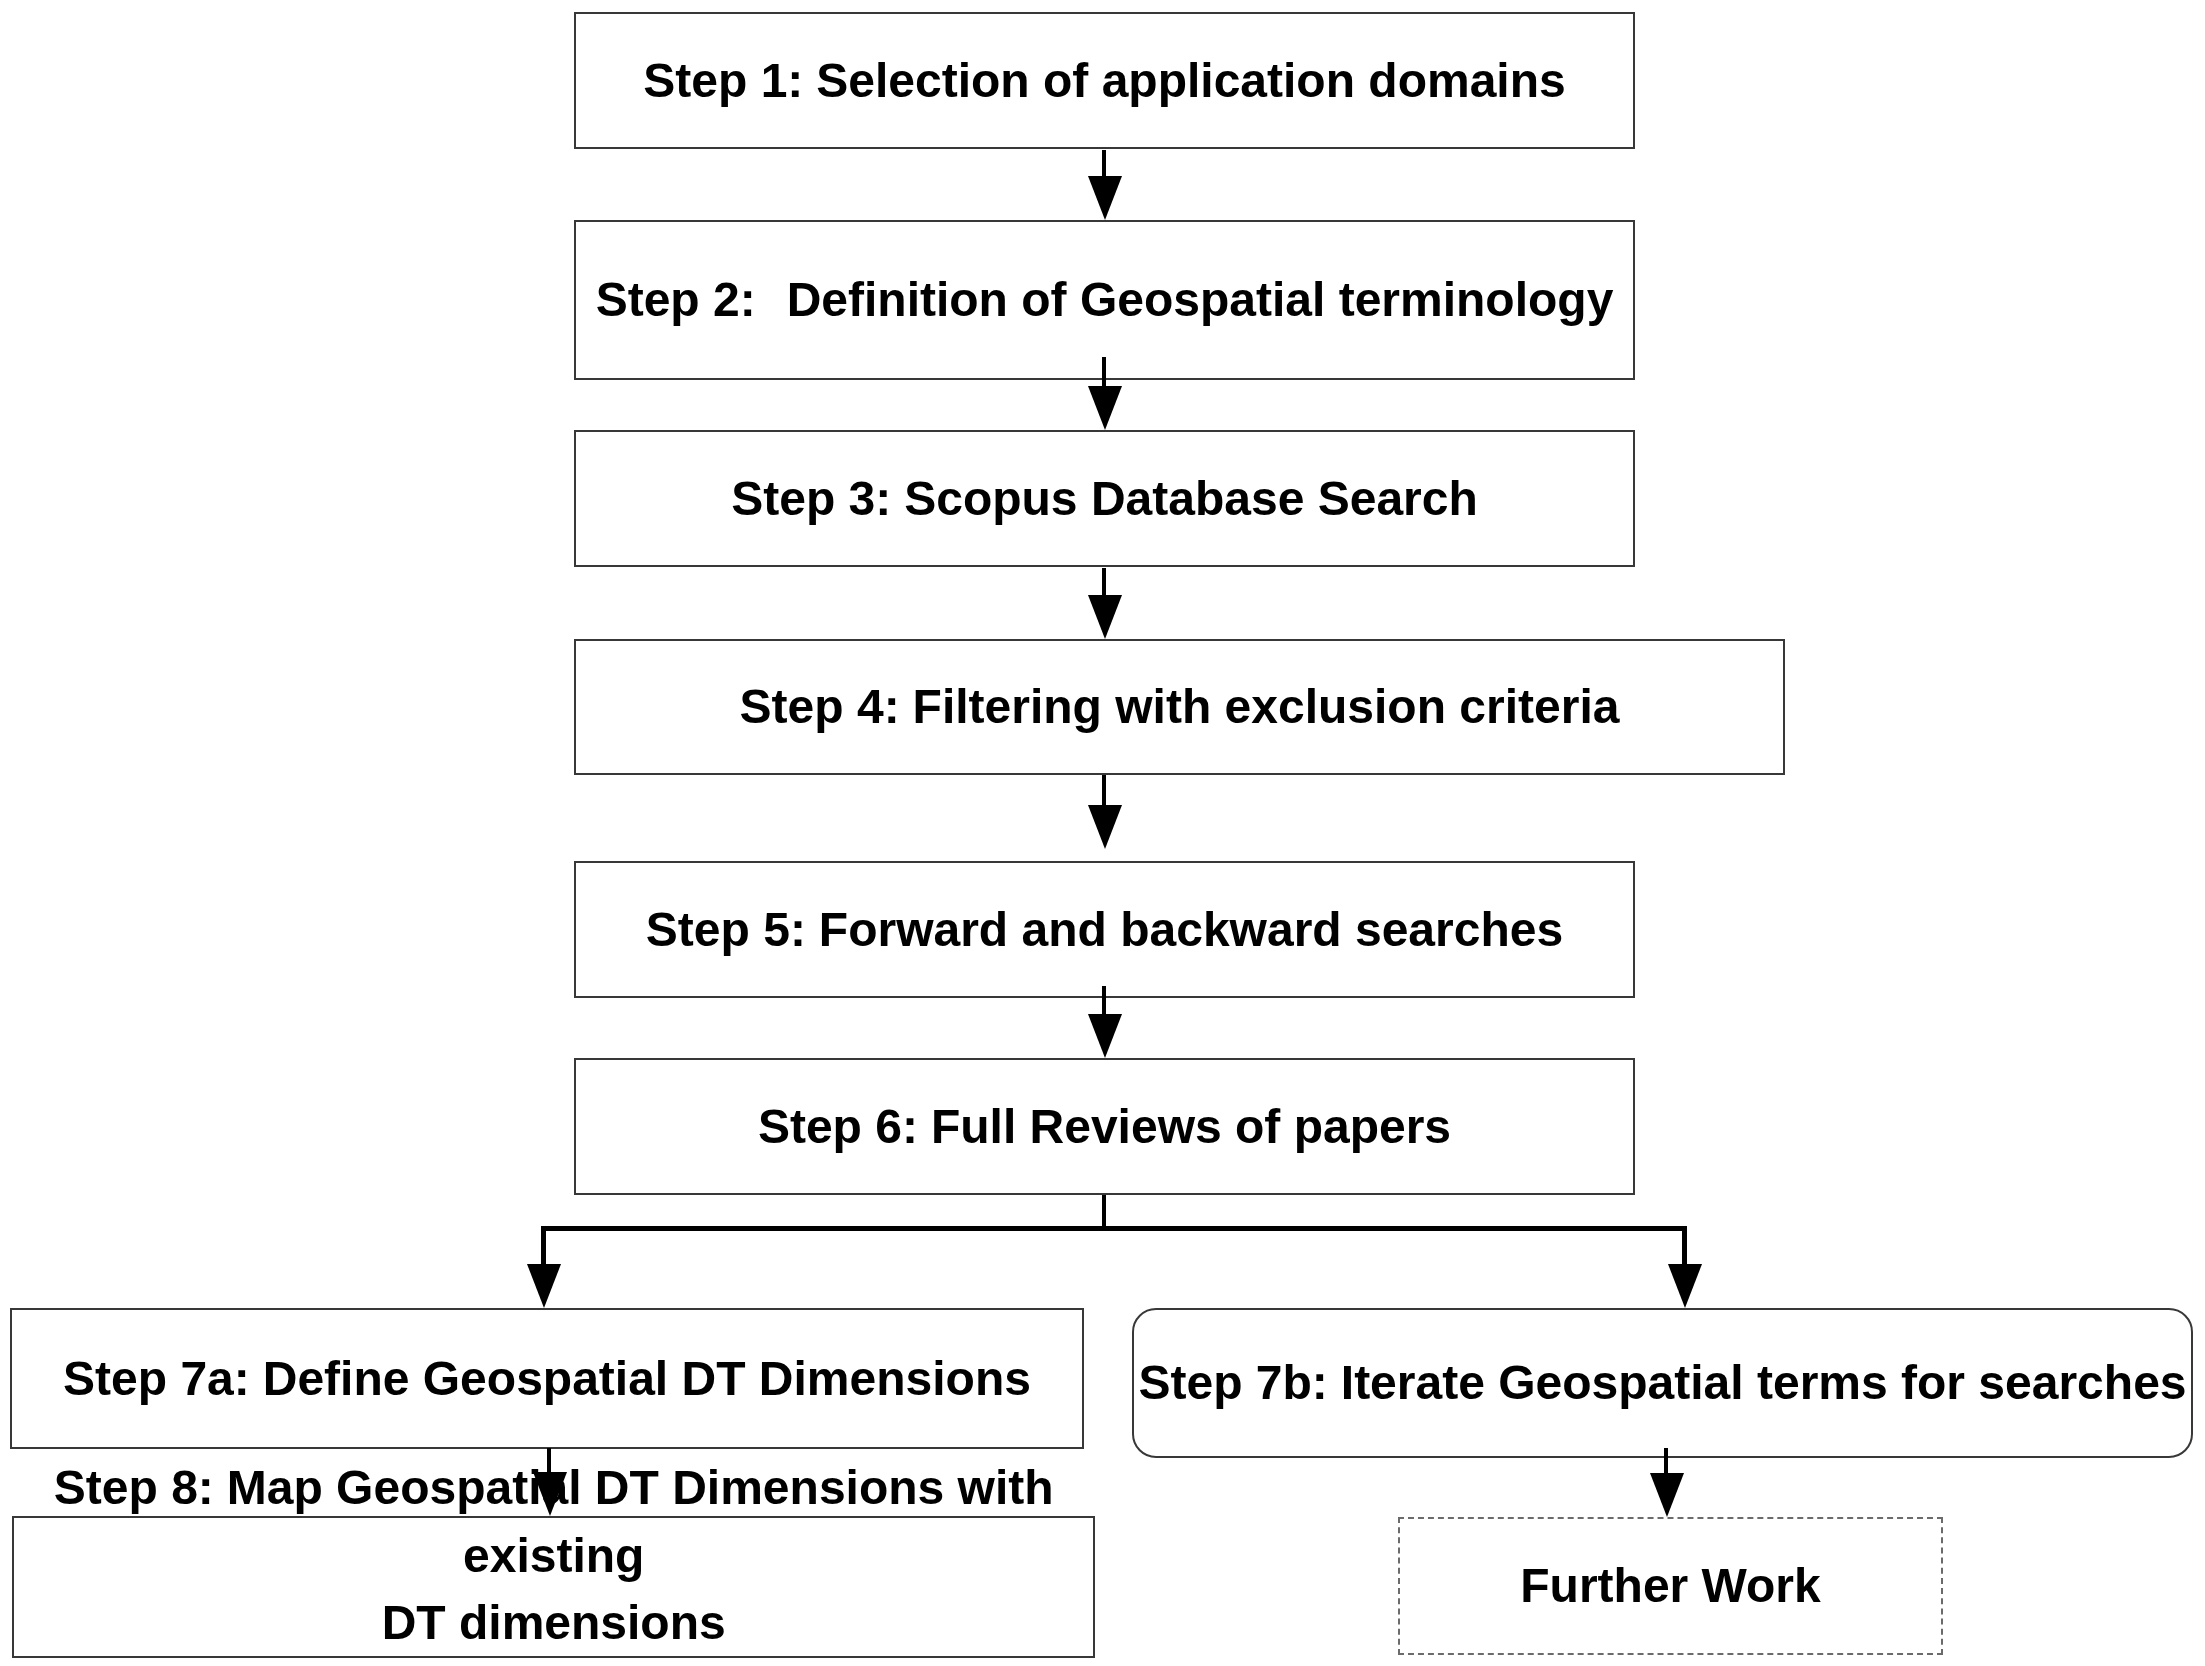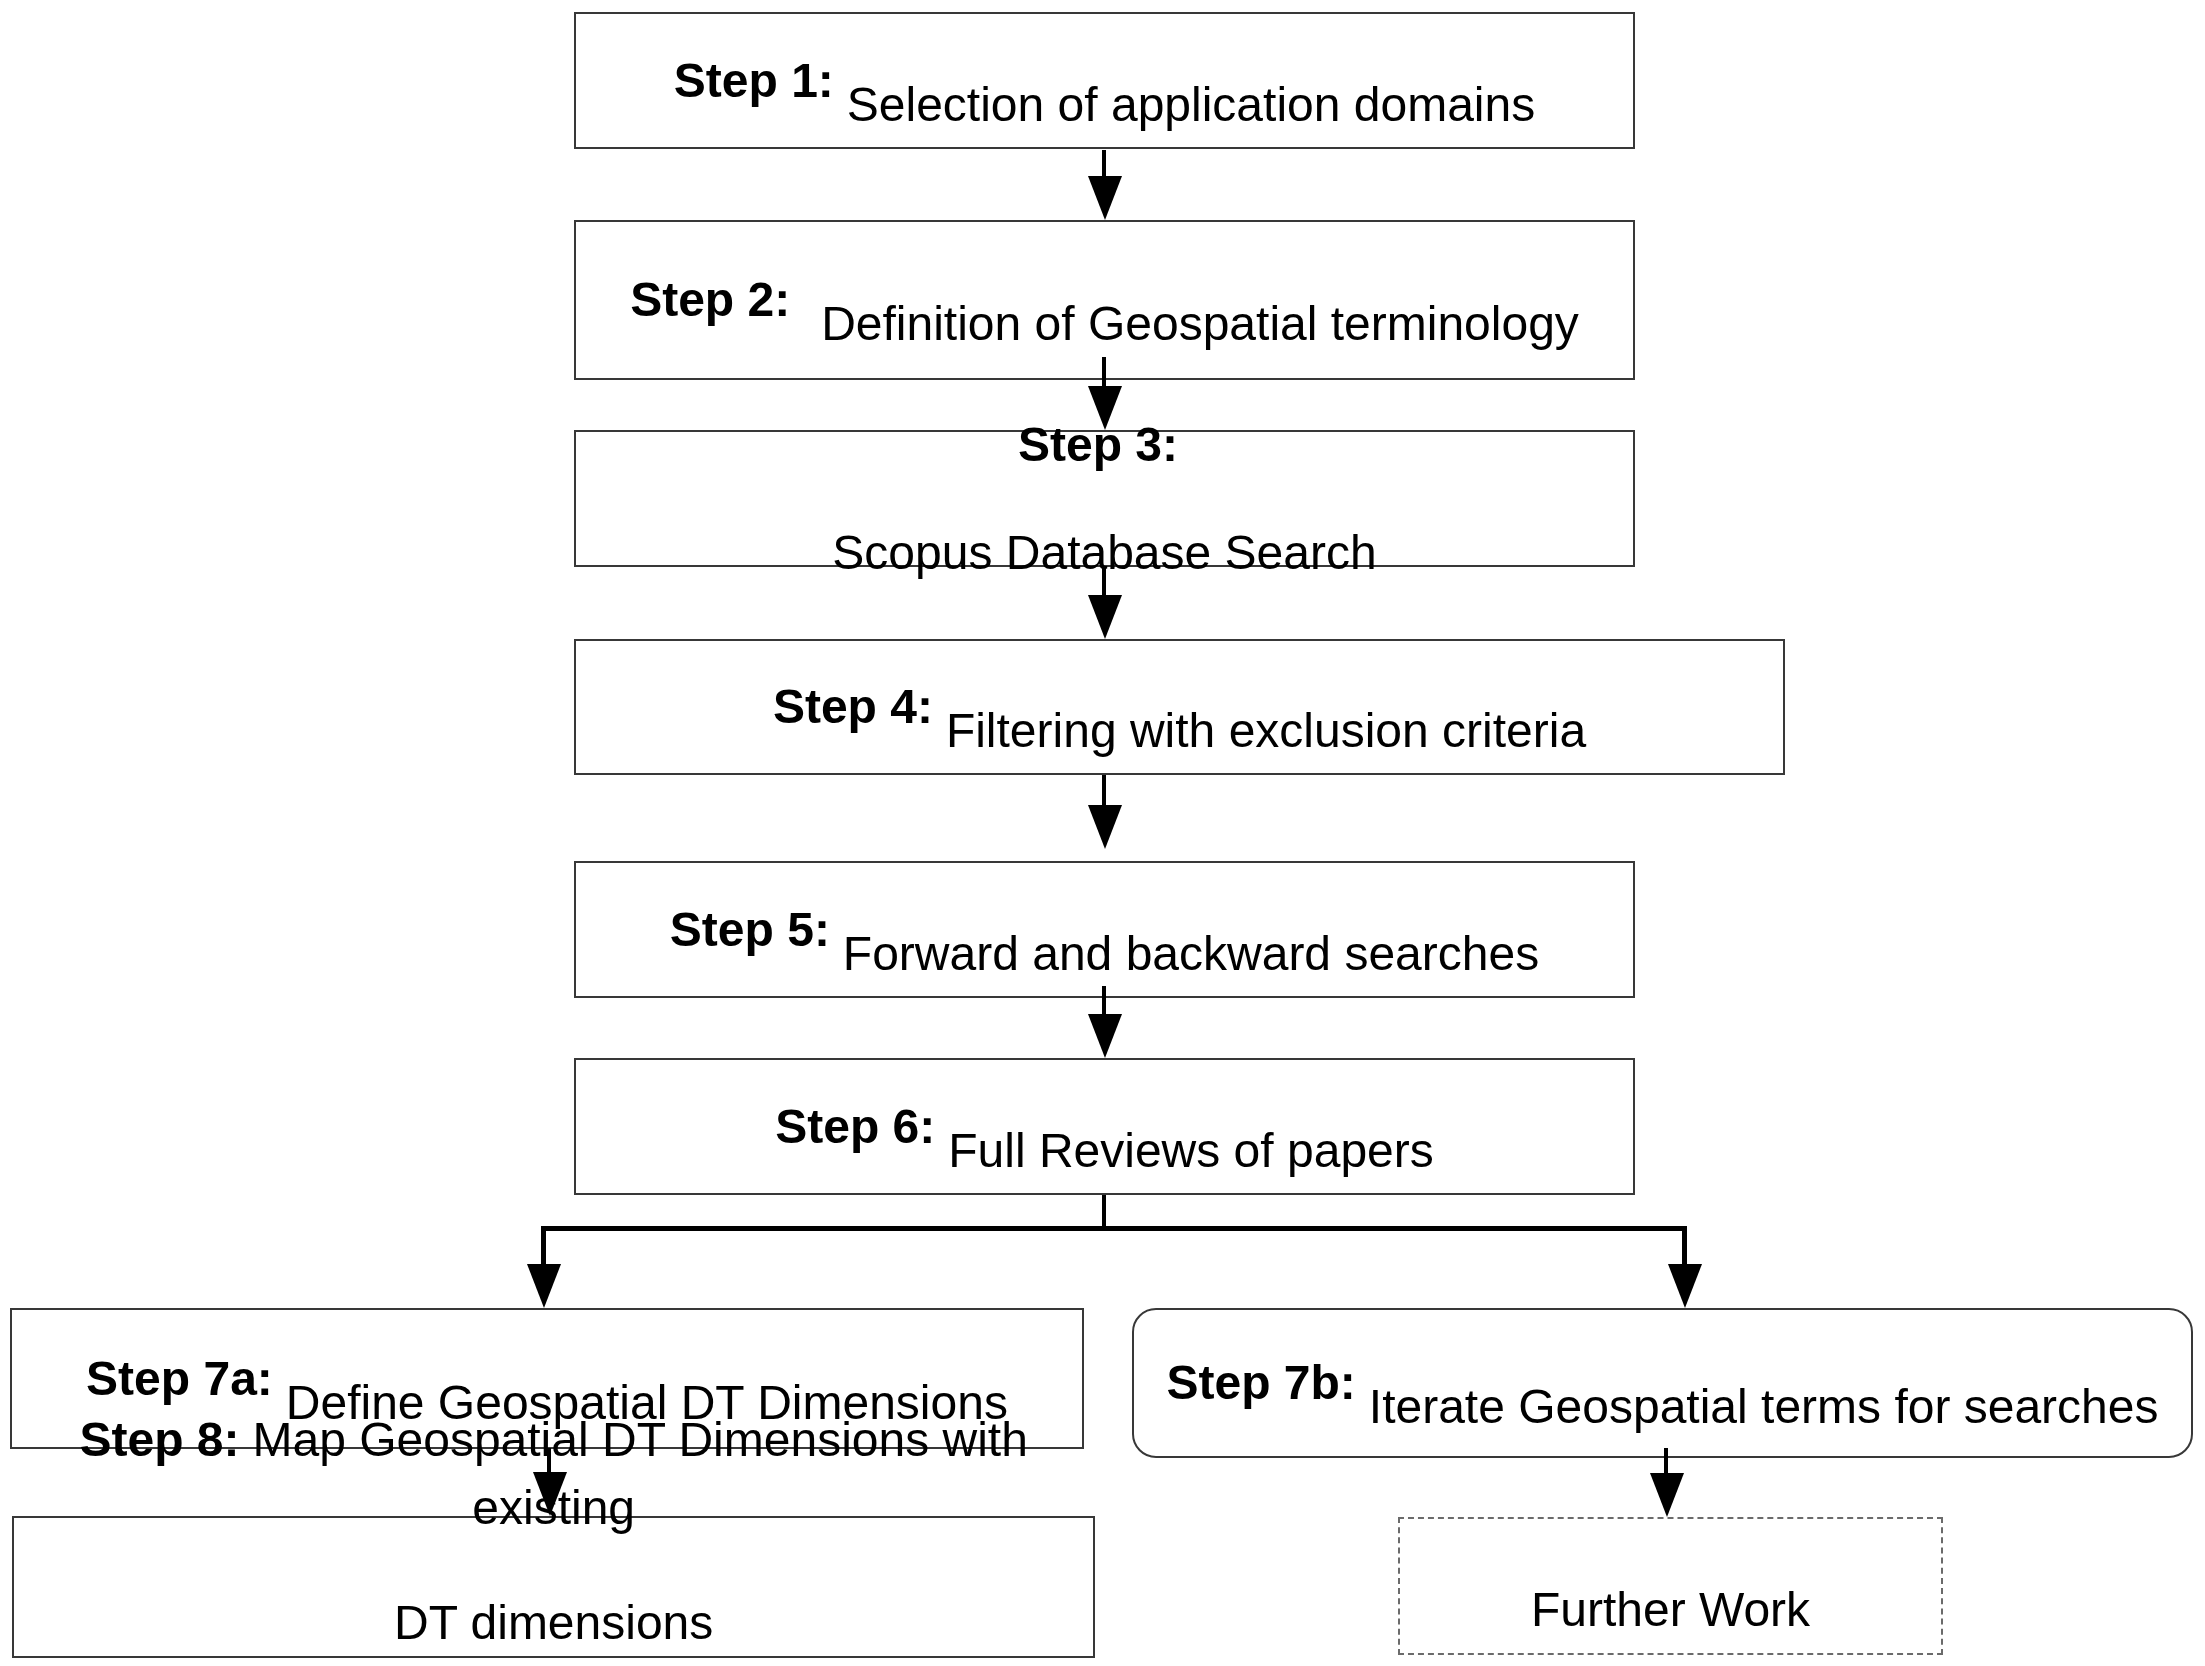--- a/index.html
+++ b/index.html
@@ -33,21 +33,21 @@
     white-space: normal;
     flex-direction: column;
     line-height: 1.4;
     padding: 0 6.1px;
     justify-content: flex-end;
   }
   .box.dashed {
     border: 2.4px dashed var(--dashed-border, #6b6b6b);
   }
   .bl { font-weight: bold; margin-right: 0.27em; }
-  .bt { font-weight: normal; margin-top: 48px; }
+  .bt { font-weight: bold; }
   .cline {
     position: absolute;
     background: var(--arrow, #000000);
   }
   .ahead {
     position: absolute;
     width: 0;
     height: 0;
     border-left: 17px solid transparent;
     border-right: 17px solid transparent;
@@ -68,21 +68,21 @@
   <div class="ahead" style="left:1088px; top:176px;"></div>
 
   <div class="box" style="left:574px; top:220px; width:1061px; height:160px;gap:18px;">
     <span class="bl">Step 2:</span>
       <span class="bt">Definition of Geospatial terminology</span>
   </div>
 
   <div class="cline" style="left:1102px; top:357px; width:4.3px; height:31px;"></div>
   <div class="ahead" style="left:1088px; top:386px;"></div>
 
-  <div class="box" style="left:574px; top:430px; width:1061px; height:137px;flex-direction:column;">
+  <div class="box" style="left:574px; top:430px; width:1061px; height:137px;">
     <span class="bl">Step 3:</span>
       <span class="bt">Scopus Database Search</span>
   </div>
 
   <div class="cline" style="left:1102px; top:568px; width:4.3px; height:30px;"></div>
   <div class="ahead" style="left:1088px; top:595px;"></div>
 
   <div class="box" style="left:574px; top:639px; width:1211px; height:136px;">
     <span class="bl">Step 4:</span>
       <span class="bt">Filtering with exclusion criteria</span>

